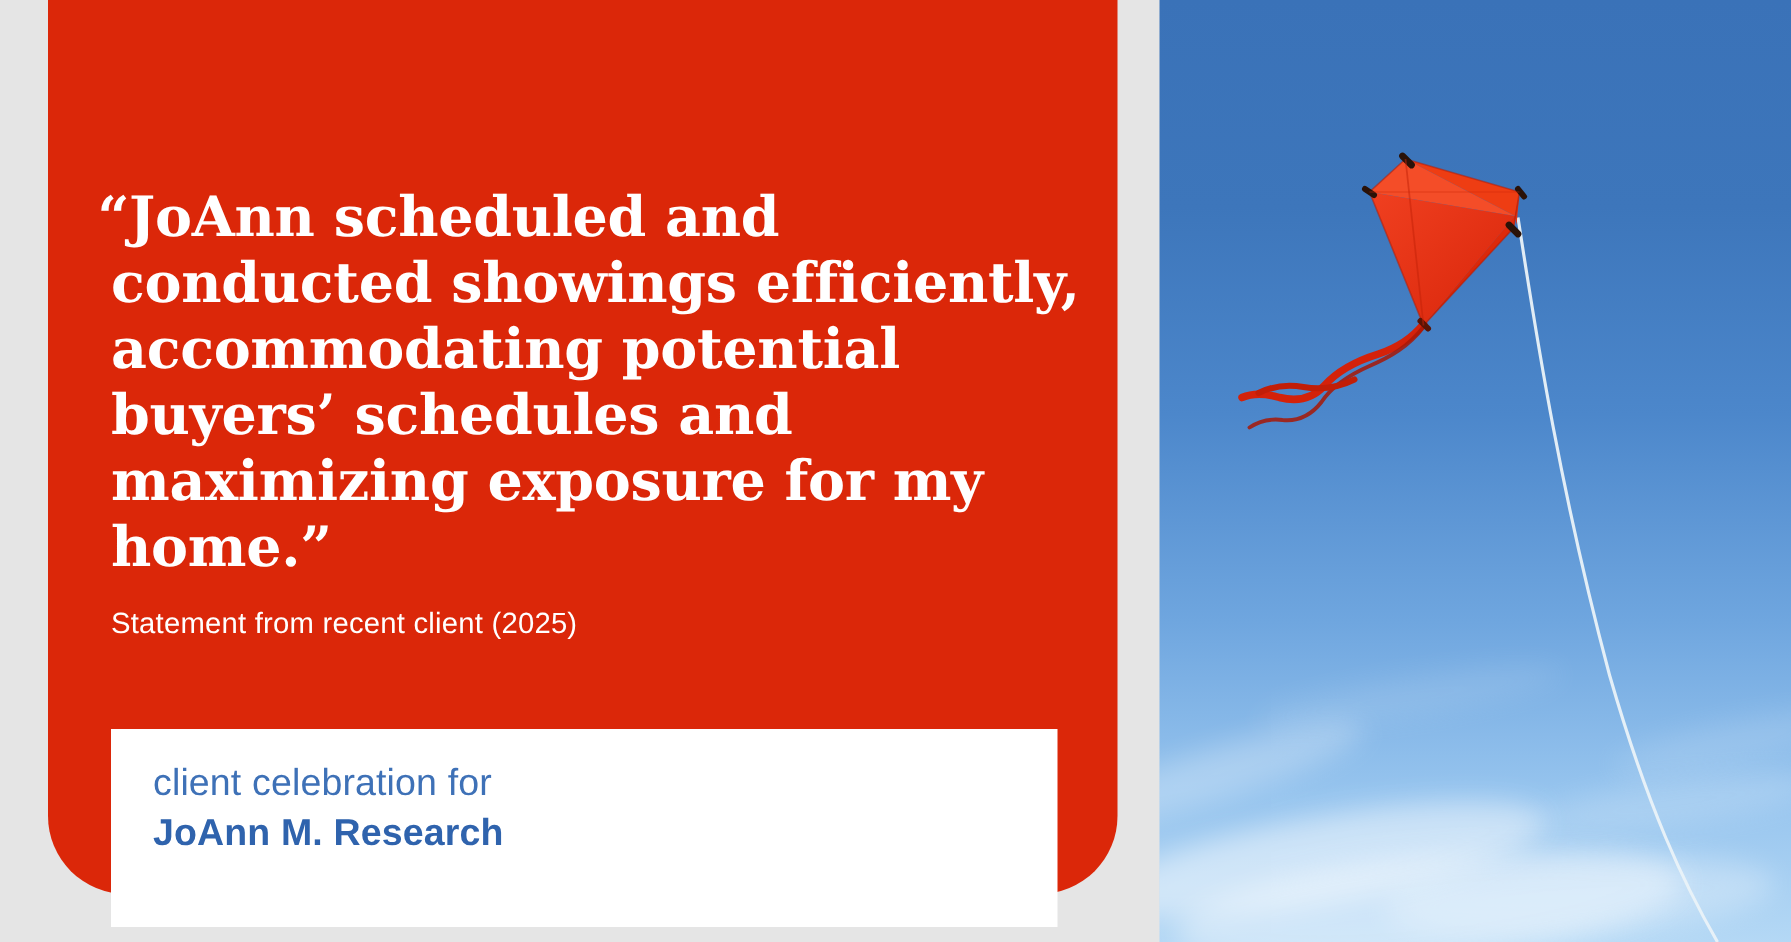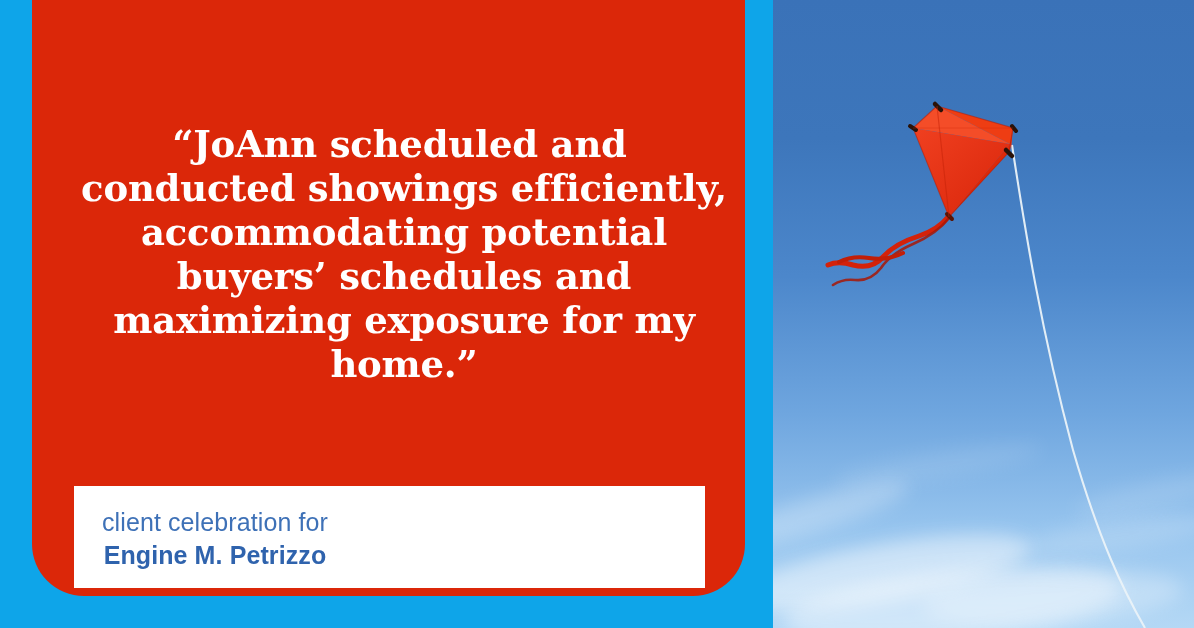--- a/index.html
+++ b/index.html
@@ -5,22 +5,21 @@
   * { margin:0; padding:0; box-sizing:border-box; }
   html, body {
     width:1194px; height:628px;
     background:#ffffff;
     font-family:"Liberation Sans", sans-serif;
     overflow:hidden;
   }
   .canvas {
     position:relative;
     width:1194px; height:628px;
-    background:#0ea5e9;
-    text-align:center;
+    background:#e5e5e5;
   }
 
   
   .red-panel {
     position:absolute;
     left:32px; top:0px;
     width:713px; height:596px;
     background:#DB2709;
     border-radius:0 0 52px 52px;
   }
@@ -54,21 +53,21 @@
     letter-spacing:0.15px;
   }
   .attribution div { white-space:nowrap; }
 
   
   .name-card {
     position:absolute;
     left:74px;
     top:486px;
     width:631px;
-    height:102px;
+    height:132px;
     background:#ffffff;
   }
   .name-card-inner {
     position:absolute;
     left:28px;
     top:20px;
   }
   .card-eyebrow {
     font-family:"Liberation Sans", sans-serif;
     font-size:25px;
@@ -123,27 +122,28 @@
 
 <div class="canvas">
 
   <div class="red-panel">
 
     <div class="quote-block">
       <div class="quote-text">“JoAnn scheduled and conducted showings efficiently, accommodating potential buyers’ schedules and maximizing exposure for my home.”</div>
     </div>
 
     <div class="attribution">
+      <div>Statement from recent client (2025)</div>
     </div>
   </div>
 
   <div class="name-card">
     <div class="name-card-inner">
       <div class="card-eyebrow">client celebration for</div>
-      <div class="card-name">Engine M. Petrizzo</div>
+      <div class="card-name">JoAnn M. Research</div>
     </div>
   </div>
 
   <div class="photo">
     <div class="cloud c7"></div>
     <div class="cloud c6"></div>
     <div class="cloud c5"></div>
     <div class="cloud c3"></div>
     <div class="cloud c4"></div>
     <div class="cloud c1"></div>

